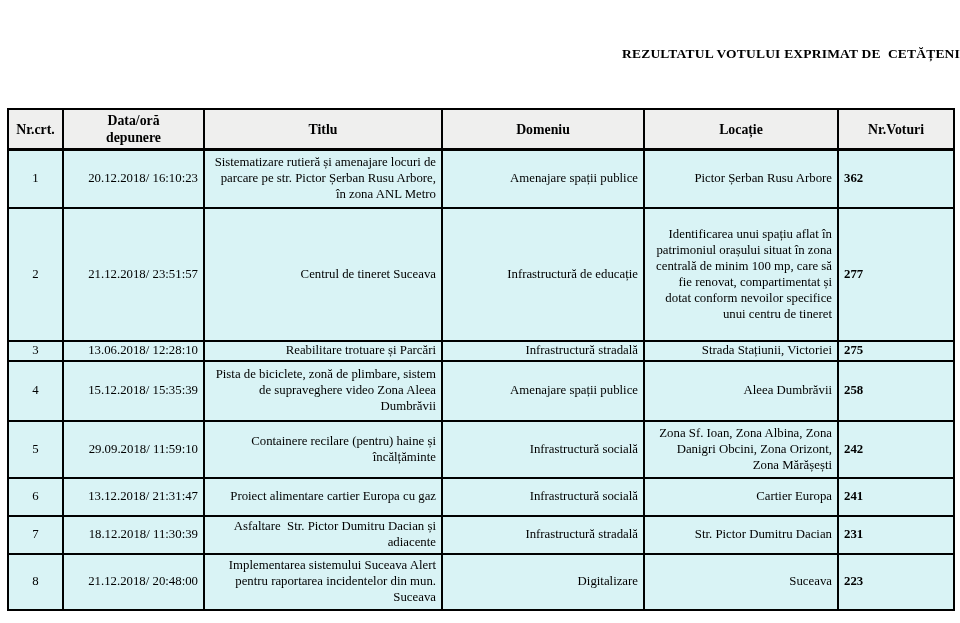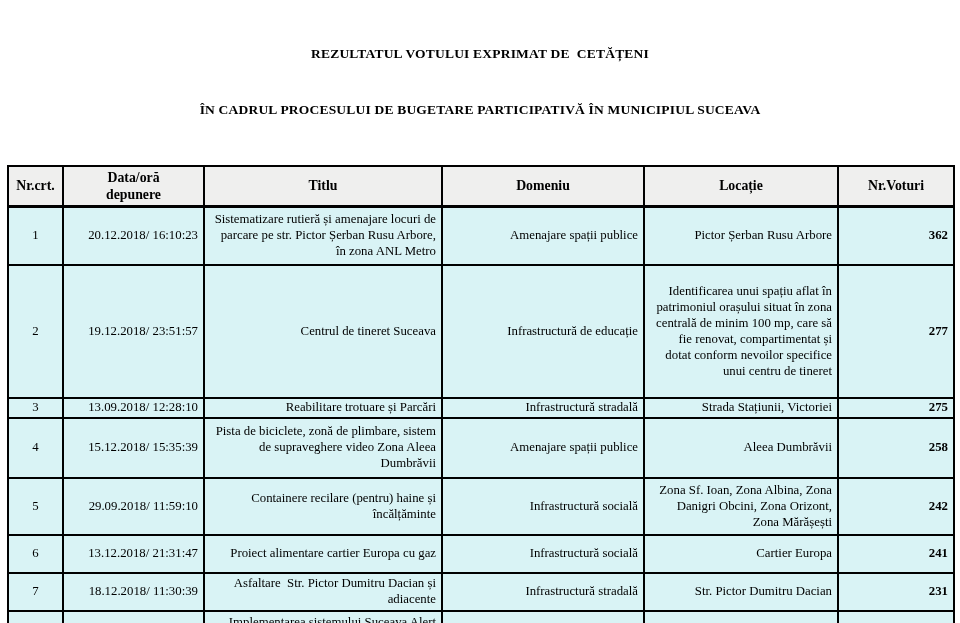--- a/index.html
+++ b/index.html
@@ -6,21 +6,21 @@
   html, body {
     margin: 0; padding: 0;
     width: 960px; height: 623px;
     background: #ffffff;
     font-family: "Liberation Serif", "DejaVu Serif", serif;
     color: #000000;
   }
   .page { width: 960px; height: 623px; overflow: hidden; }
 
   .doc-title {
-    text-align: center;
+    text-align: right;
     font-weight: bold;
     font-size: 13.5px;
     line-height: 1.4;
     padding-top: 7px;
     white-space: pre-wrap;
     letter-spacing: 0.2px;
   }
 
   table.results {
     border-collapse: collapse;
@@ -42,42 +42,41 @@
   thead th {
     background: #efefee;
     font-weight: bold;
     font-size: 13.8px;
     text-align: center;
     height: 40px;
     border-bottom: 3px solid #000;
   }
   tbody td { background: #d9f3f5; }
   td.col-nr     { text-align: center; }
-  td.col-votes  { text-align: right; font-weight: bold; }
+  td.col-votes  { text-align: left; font-weight: bold; }
   td.col-date   { padding-left: 19px; }
 
   tbody tr:nth-child(1)  { height: 59px; }
   tbody tr:nth-child(2)  { height: 133px; }
   tbody tr:nth-child(3)  { height: 20px; }
   tbody tr:nth-child(4)  { height: 60px; }
   tbody tr:nth-child(5)  { height: 57px; }
   tbody tr:nth-child(6)  { height: 38px; }
   tbody tr:nth-child(7)  { height: 38px; }
   tbody tr:nth-child(8)  { height: 56px; }
   tbody tr:nth-child(9)  { height: 20px; }
   tbody tr:nth-child(10) { height: 38px; }
 </style>
 </head>
 <body>
 
 <div class="page">
 
   <div class="doc-title">
     <div>REZULTATUL VOTULUI EXPRIMAT DE  CETĂȚENI</div>
-    <div>ÎN CADRUL PROCESULUI DE BUGETARE PARTICIPATIVĂ ÎN MUNICIPIUL SUCEAVA</div>
   </div>
 
   <table class="results">
     <colgroup>
       <col style="width:55px">
       <col style="width:141px">
       <col style="width:238px">
       <col style="width:202px">
       <col style="width:194px">
       <col style="width:116px">
@@ -97,29 +96,29 @@
         <tr>
       <td class="col-nr">1</td>
       <td class="col-date">20.12.2018/ 16:10:23</td>
       <td class="col-title">Sistematizare rutieră și amenajare locuri de parcare pe str. Pictor Șerban Rusu Arbore, în zona ANL Metro</td>
       <td class="col-domain">Amenajare spații publice</td>
       <td class="col-location">Pictor Șerban Rusu Arbore</td>
       <td class="col-votes">362</td>
     </tr>
         <tr>
       <td class="col-nr">2</td>
-      <td class="col-date">19.12.2018/ 23:51:57</td>
+      <td class="col-date">21.12.2018/ 23:51:57</td>
       <td class="col-title">Centrul de tineret Suceava</td>
       <td class="col-domain">Infrastructură de educație</td>
       <td class="col-location">Identificarea unui spațiu aflat în patrimoniul orașului situat în zona centrală de minim 100 mp, care să fie renovat, compartimentat și dotat conform nevoilor specifice unui centru de tineret</td>
       <td class="col-votes">277</td>
     </tr>
         <tr>
       <td class="col-nr">3</td>
-      <td class="col-date">13.09.2018/ 12:28:10</td>
+      <td class="col-date">13.06.2018/ 12:28:10</td>
       <td class="col-title">Reabilitare trotuare și Parcări</td>
       <td class="col-domain">Infrastructură stradală</td>
       <td class="col-location">Strada Stațiunii, Victoriei</td>
       <td class="col-votes">275</td>
     </tr>
         <tr>
       <td class="col-nr">4</td>
       <td class="col-date">15.12.2018/ 15:35:39</td>
       <td class="col-title">Pista de biciclete, zonă de plimbare, sistem de supraveghere video Zona Aleea Dumbrăvii</td>
       <td class="col-domain">Amenajare spații publice</td>

